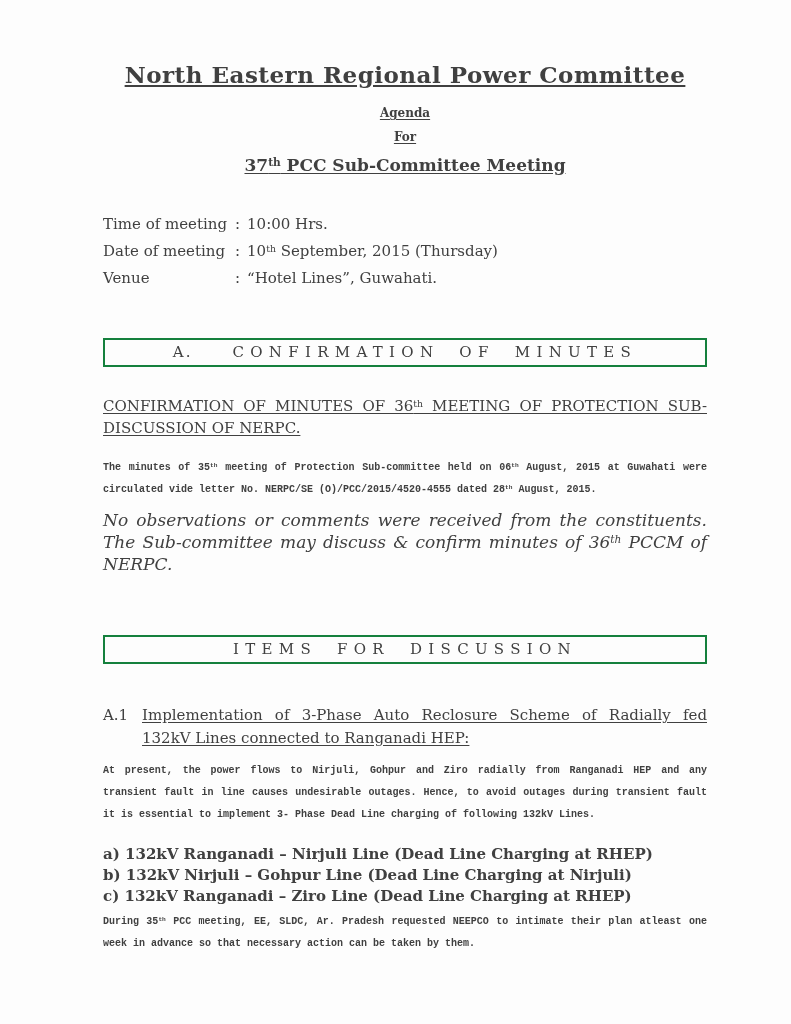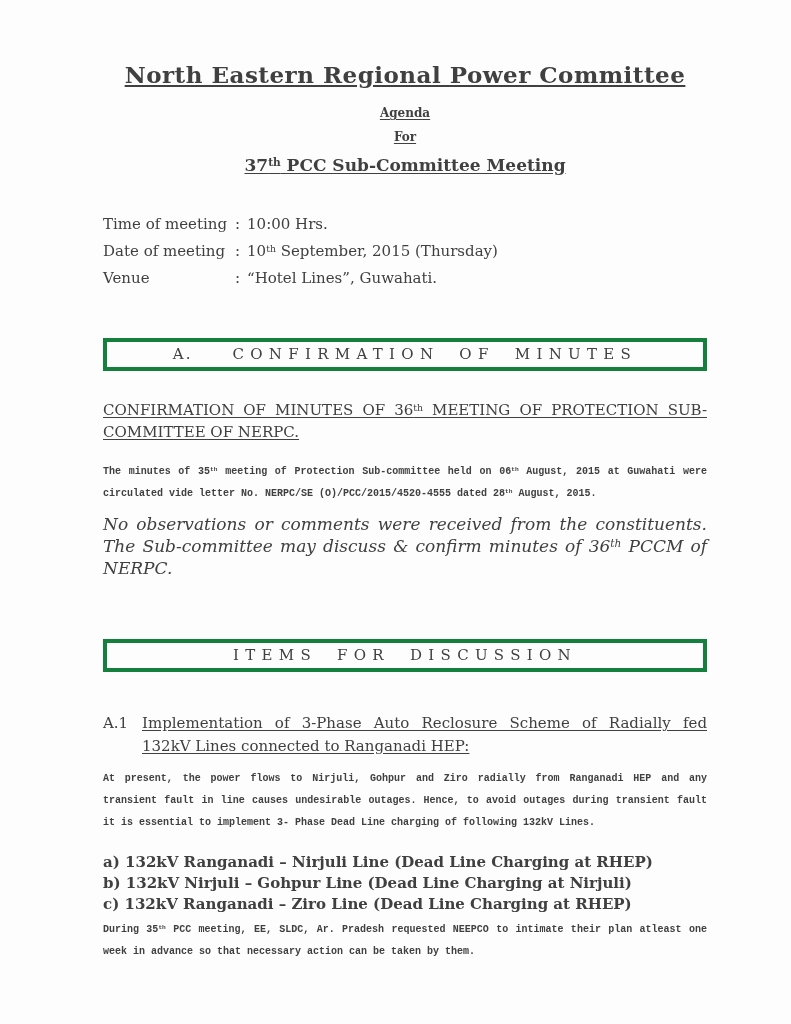--- a/index.html
+++ b/index.html
@@ -33,21 +33,21 @@
   
   .meeting-info { margin-top: 34px; font-size: 15px; }
   .info-row { display: flex; line-height: 27px; }
   .info-label { width: 132px; flex: 0 0 132px; }
   .info-colon { flex: 0 0 auto; }
   .info-value { margin-left: 7px; }
 
   
   .section-box {
     margin-top: 46px;
-    border: 4px solid #15803d;
+    border: 2px solid #15803d;
     box-shadow: 0 0 0 1px #fdfdfd inset;
     text-align: center;
     padding: 3px 0 4px 0;
     font-size: 15px;
     font-weight: normal;
   }
   .section-box.items-box { margin-top: 60px; }
   .box-label { margin-right: 40px; letter-spacing: 2px; }
   .spaced { letter-spacing: 0.42em; word-spacing: 0.6em; }
 
@@ -124,21 +124,21 @@
 
   <div class="section-box">
     <span class="box-label">A.</span><span class="spaced">CONFIRMATION OF MINUTES</span>
   </div>
 
   <div class="confirm-heading">
     <div class="just">
       <span class="u">CONFIRMATION OF MINUTES OF 36<sup>th</sup> MEETING OF PROTECTION SUB-</span>
     </div>
     <div>
-      <span class="u">COMMITTEE OF NERPC.</span>
+      <span class="u">DISCUSSION OF NERPC.</span>
     </div>
   </div>
 
   <p class="bold-para">The minutes of 35<sup>th</sup> meeting of Protection Sub-committee held on 06<sup>th</sup> August, 2015 at Guwahati were circulated vide letter No. NERPC/SE (O)/PCC/2015/4520-4555 dated 28<sup>th</sup> August, 2015.</p>
 
   <p class="italic-para">No observations or comments were received from the constituents. The Sub-committee may discuss &amp; confirm minutes of 36<sup>th</sup> PCCM of NERPC.</p>
 
   <div class="section-box items-box">
     <span class="spaced">ITEMS FOR DISCUSSION</span>
   </div>

